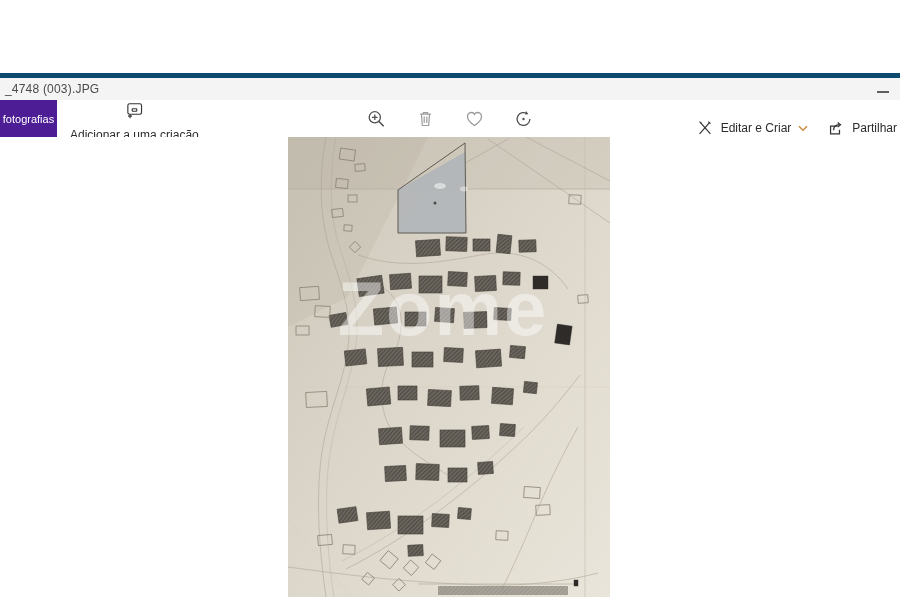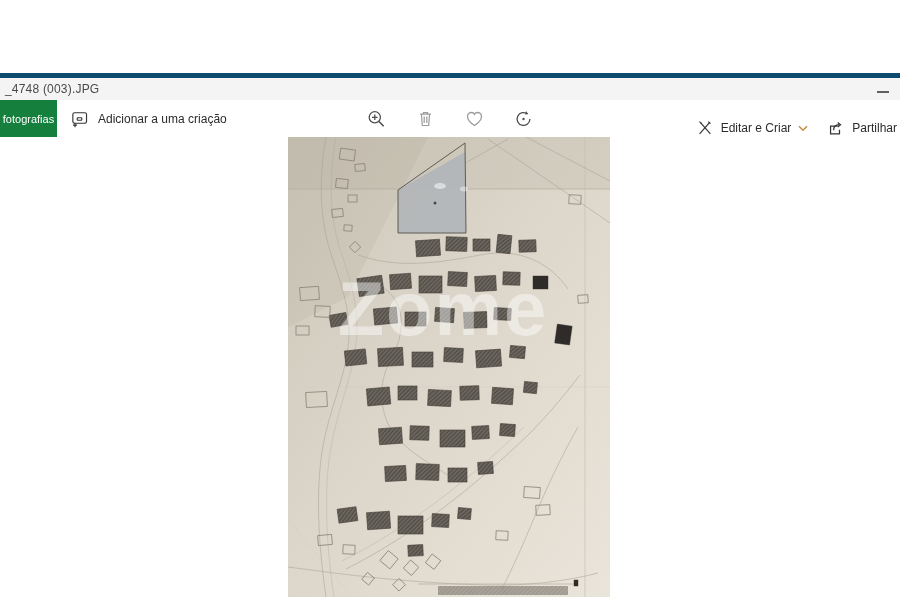--- a/index.html
+++ b/index.html
@@ -19,27 +19,27 @@
     position:absolute;right:0;top:0;width:34px;height:27px;
     display:flex;align-items:center;justify-content:center;cursor:pointer;
   }
   .min-dash{width:12px;height:2px;background:#5f5f5f;}
   
   .toolbar{
     position:absolute;top:100px;left:0;width:900px;height:37px;background:#ffffff;
   }
   .btn-photos{
     position:absolute;left:0;top:0;width:57px;height:37px;
-    background:#15803d;color:#ffffff;font-size:11px;
+    background:#4c1d95;color:#ffffff;font-size:11px;
     display:flex;align-items:center;justify-content:center;cursor:pointer;
     white-space:nowrap;overflow:hidden;
   }
   .btn-add{
     position:absolute;left:62px;top:0;height:37px;padding:0 8px;
-    display:flex;align-items:center;gap:9px;font-size:12px;color:#2b2b2b;cursor:pointer;
+    display:flex;align-items:center;gap:9px;font-size:12px;color:#2b2b2b;cursor:pointer;flex-direction:column;
   }
   .center-icons{
     position:absolute;left:50%;top:0;transform:translateX(-50%);
     height:37px;display:flex;align-items:center;gap:27px;
   }
   .icon-btn{width:22px;height:22px;display:flex;align-items:center;justify-content:center;cursor:pointer;}
   .right-group{
     position:absolute;right:3px;top:0;height:37px;
     display:flex;align-items:flex-end;gap:18px;font-size:12px;color:#2b2b2b;
   }

